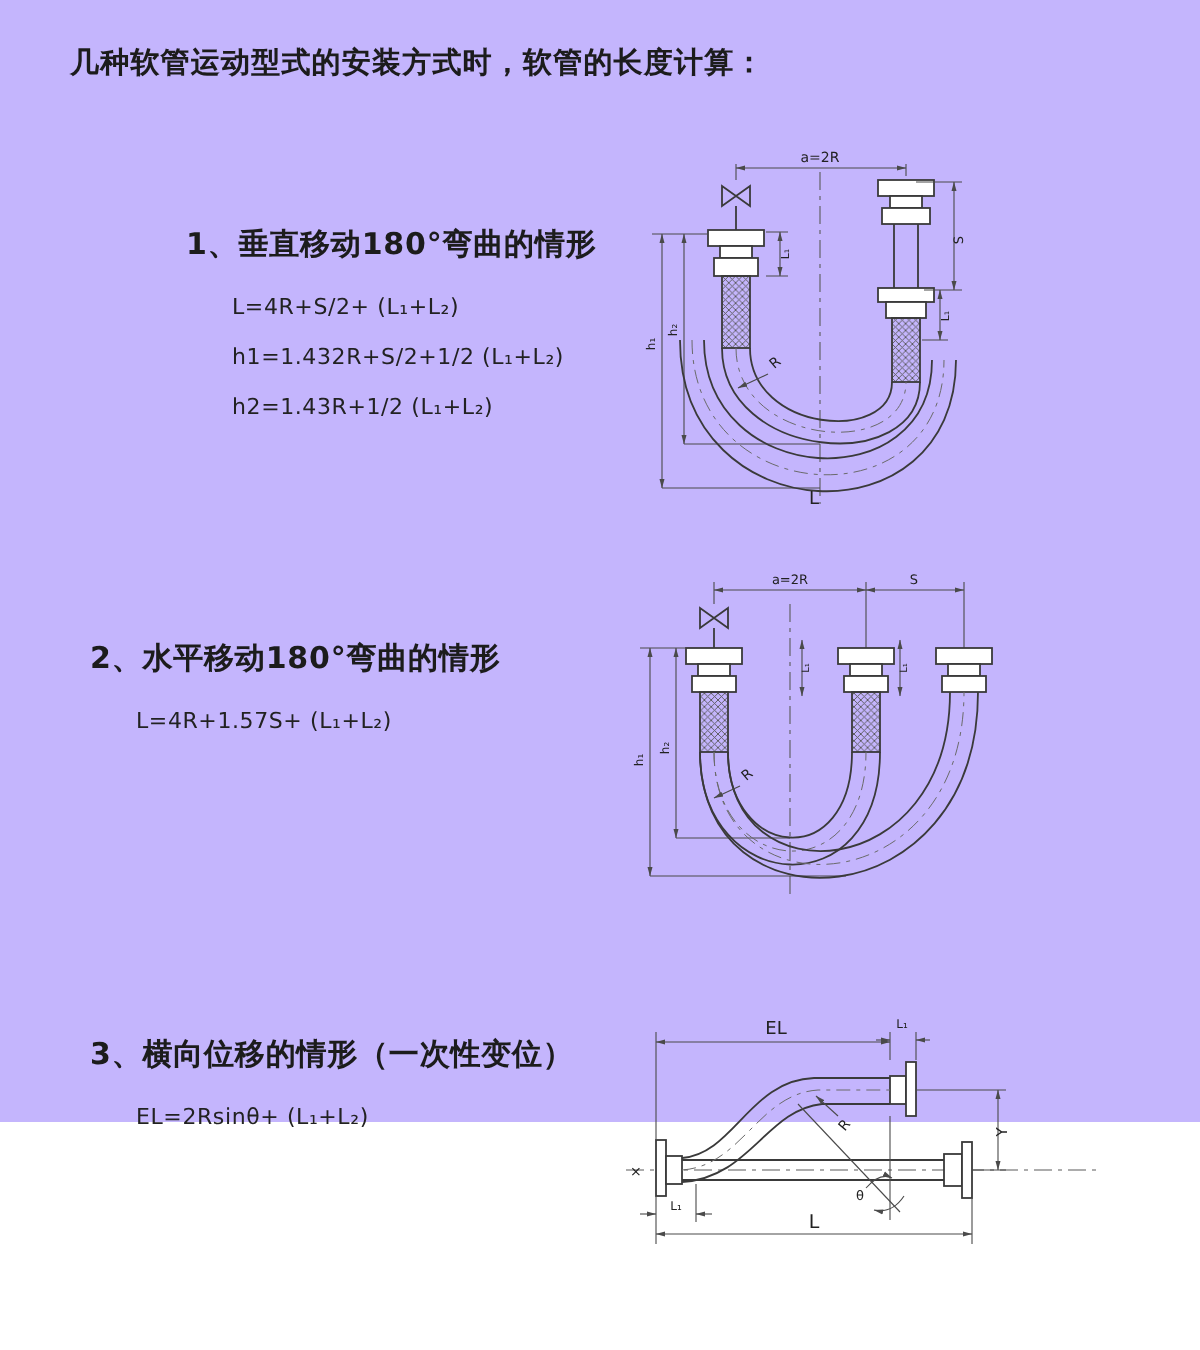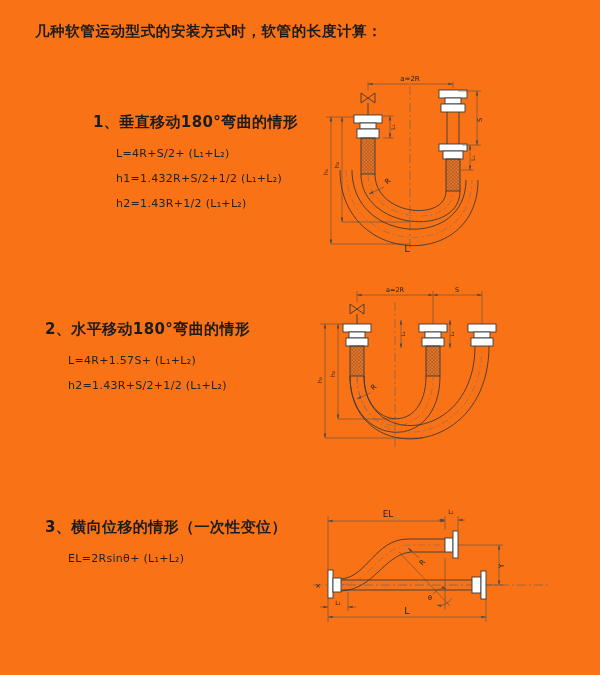--- a/index.html
+++ b/index.html
@@ -1,18 +1,18 @@
 <!DOCTYPE html>
 <html><head>
 <meta charset="utf-8">
 <style>
   * { margin:0; padding:0; box-sizing:border-box; }
   html,body { width:600px; height:675px; background:#ffffff; overflow:hidden;
     font-family:"DejaVu Sans","Liberation Sans",sans-serif; color:#1c1c1c; }
-  .page { position:relative; width:600px; height:675px; background:#f97316; }
+  .page { position:relative; width:600px; height:561px; background:#c4b5fd; }
   .doc-title { position:absolute; left:35px; top:22px; font-size:14.5px; font-weight:700; letter-spacing:0.6px; }
   .section { position:absolute; left:45px; }
   #sec1 { top:113px;margin-left:48px; } #sec2 { top:320px; } #sec3 { top:518px; }
   .sec-heading { font-size:15px; font-weight:700; letter-spacing:0.4px; margin-bottom:9px; }
   .formula { font-size:11px; margin-left:23px; line-height:25px; letter-spacing:0.3px; color:#222; }
   svg.diagram { position:absolute; }
   #dia1 { left:310px; top:70px; }
   #dia2 { left:308px; top:282px; }
   #dia3 { left:295px; top:500px; }
   svg .ln  { stroke:#3a3a3a; stroke-width:0.9; fill:none; }
@@ -33,21 +33,20 @@
   <div class="section" id="sec1">
     <div class="sec-heading">1、垂直移动180°弯曲的情形</div>
     <div class="formula">L=4R+S/2+ (L₁+L₂)</div>
     <div class="formula">h1=1.432R+S/2+1/2 (L₁+L₂)</div>
     <div class="formula">h2=1.43R+1/2 (L₁+L₂)</div>
   </div>
 
   <div class="section" id="sec2">
     <div class="sec-heading">2、水平移动180°弯曲的情形</div>
     <div class="formula">L=4R+1.57S+ (L₁+L₂)</div>
-    <div class="formula">h2=1.43R+S/2+1/2 (L₁+L₂)</div>
   </div>
 
   <div class="section" id="sec3">
     <div class="sec-heading">3、横向位移的情形（一次性变位）</div>
     <div class="formula">EL=2Rsinθ+ (L₁+L₂)</div>
   </div>
 
   <svg id="dia1" class="diagram" width="280" height="190" viewBox="0 0 280 190">
     <defs>
       <marker id="d1a" viewBox="0 0 10 7" refX="9.3" refY="3.5" markerWidth="9" markerHeight="7" orient="auto-start-reverse">

